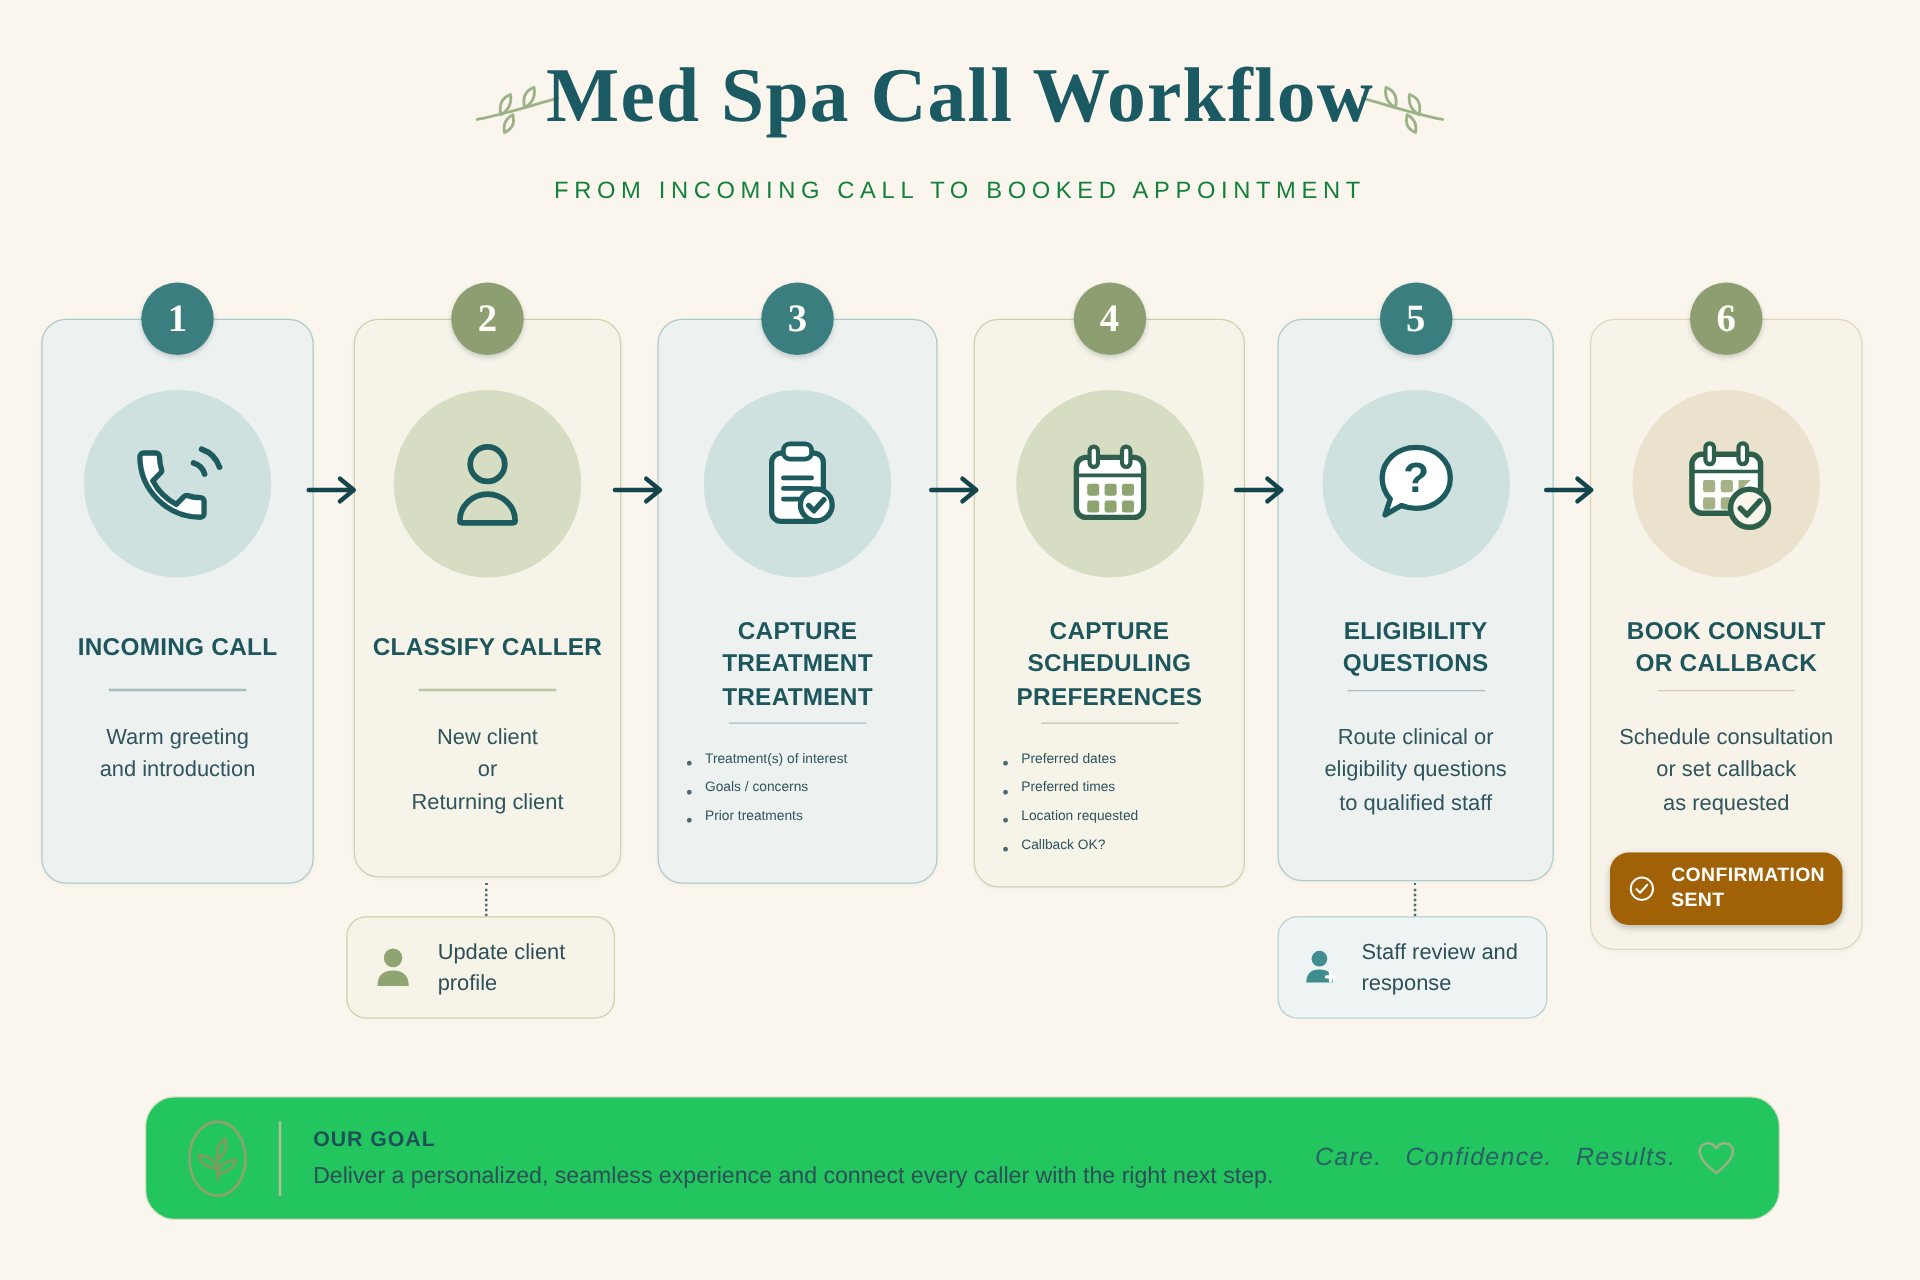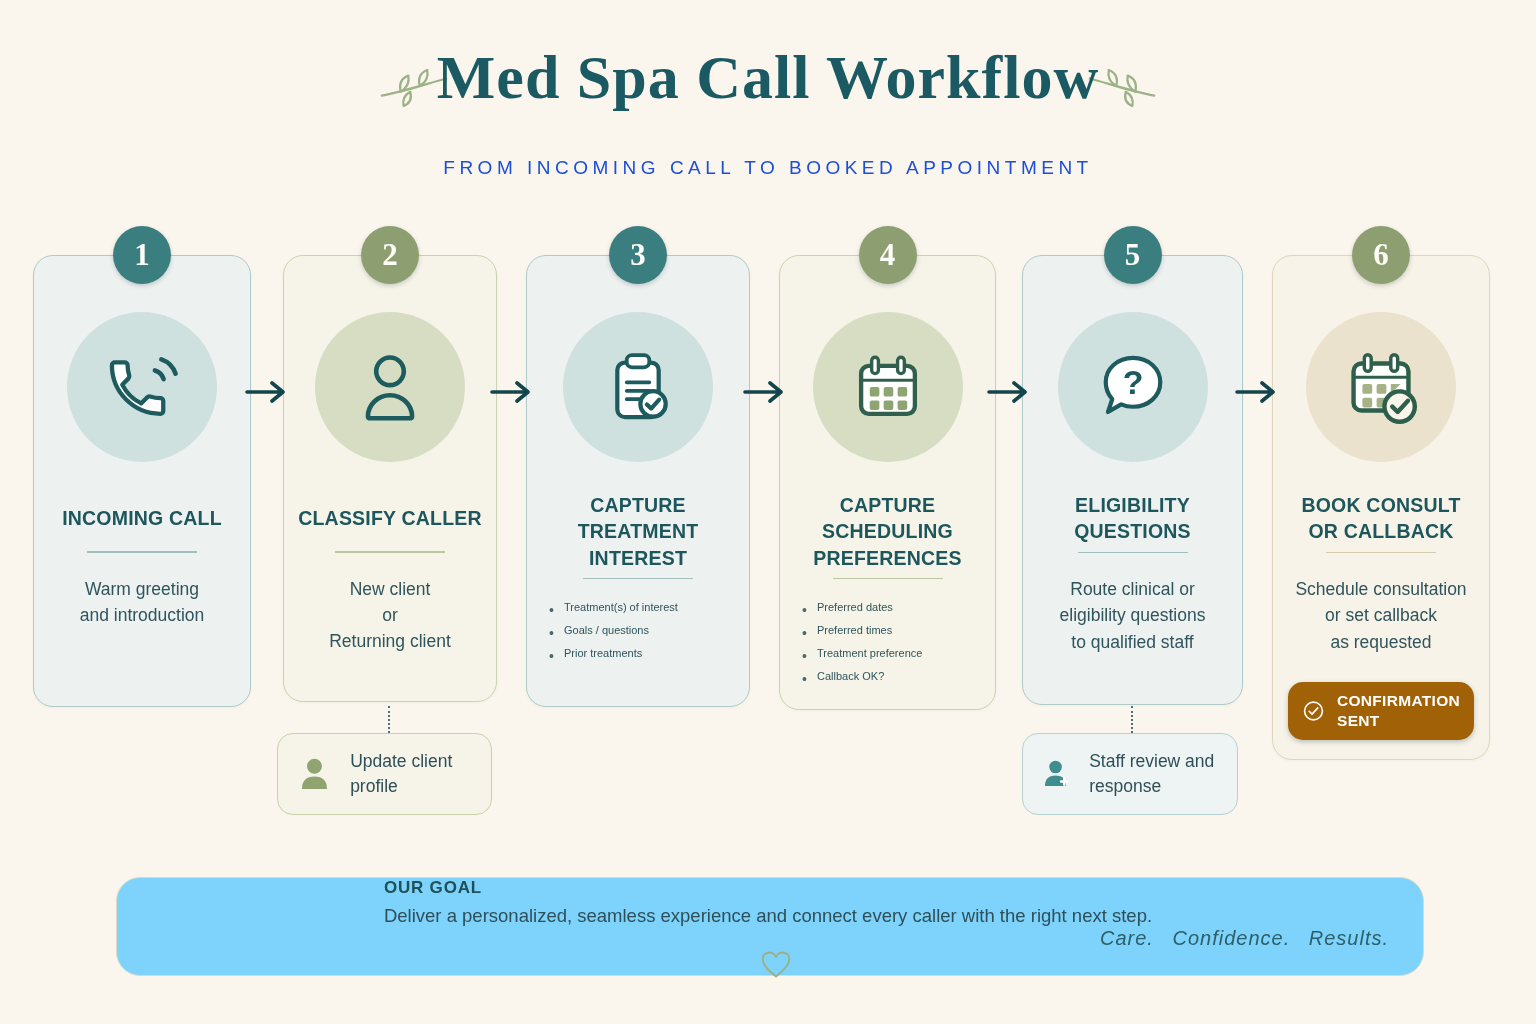--- a/index.html
+++ b/index.html
@@ -10,22 +10,22 @@
   }
   .canvas{position:relative;width:1536px;height:740px;background:#faf6ee;}
 
   
   .title{
     position:absolute;top:42px;left:0;width:100%;text-align:center;margin:0;
     font-family:"Liberation Serif",serif;font-weight:700;font-size:62px;
     color:#1b5a62;letter-spacing:1px;
   }
   .subtitle{
-    position:absolute;top:157px;left:0;width:100%;text-align:center;
-    font-size:19px;letter-spacing:4.5px;color:#1d4ed8;
+    position:absolute;top:142px;left:0;width:100%;text-align:center;
+    font-size:19px;letter-spacing:4.5px;color:#15803d;
   }
   .branch{position:absolute;top:66px;}
   .branch.right{transform:scaleX(-1);}
 
   
   .card{
     position:absolute;border-radius:20px;border:1.5px solid;box-sizing:border-box;
     box-shadow:0 1px 3px rgba(90,90,70,.05);
   }
   .card.teal {background:#edf2f1;border-color:#aecbca;}
@@ -85,22 +85,22 @@
     position:absolute;top:733px;height:82px;border-radius:16px;border:1.5px solid;
     display:flex;align-items:center;gap:16px;padding:0 18px;box-sizing:border-box;
   }
   .callout.sage{background:#f6f4e9;border-color:#c9d1aa;}
   .callout.teal{background:#eef4f3;border-color:#b7d1d0;}
   .callout .text{font-size:17.5px;color:#2f4f58;line-height:1.45;}
 
   
   .goal-bar{
     position:absolute;left:116px;top:877px;width:1308px;height:99px;
-    background:#7dd3fc;border:1.5px solid #dcdcc6;border-radius:24px;
-    display:flex;align-items:center;box-sizing:border-box;padding:0 34px 0 30px;flex-direction:column;
+    background:#22c55e;border:1.5px solid #dcdcc6;border-radius:24px;
+    display:flex;align-items:center;box-sizing:border-box;padding:0 34px 0 30px;
   }
   .goal-divider{width:1.5px;height:60px;background:#b3c096;margin:0 26px 0 22px;}
   .goal-label{font-size:17px;font-weight:700;color:#1f4f58;letter-spacing:.8px;margin-bottom:7px;}
   .goal-text{font-size:18.5px;color:#2e4f58;}
   .tagline{
     margin-left:auto;font-family:Liberation Sans, sans-serif;font-style:italic;font-size:20px;
     color:#2c5f68;word-spacing:12px;letter-spacing:1px;white-space:nowrap;
   }
   .heart{margin-left:16px;flex:none;}
 </style>
@@ -174,26 +174,26 @@
       <svg width="94" height="94" viewBox="0 0 100 100">
         <rect x="28" y="24" width="44" height="58" rx="8" fill="#ffffff" stroke="#1d5b5e" stroke-width="4.5"></rect>
         <rect x="38" y="16" width="24" height="13" rx="5.5" fill="#ffffff" stroke="#1d5b5e" stroke-width="4"></rect>
         <path d="M38 45 h24 M38 54 h24 M38 63 h14" fill="none" stroke="#1d5b5e" stroke-width="4" stroke-linecap="round"></path>
         <circle cx="66" cy="68" r="13.5" fill="#ffffff" stroke="#1d5b5e" stroke-width="4.5"></circle>
         <path d="M59.5 68.5 l4.5 4.5 l8.5 -9.5" fill="none" stroke="#1d5b5e" stroke-width="4.5" stroke-linecap="round" stroke-linejoin="round"></path>
       </svg>
     </div>
     <div class="card-title">
       <span>CAPTURE TREATMENT</span>
-      <span>INTEREST</span>
+      <span>TREATMENT</span>
     </div>
     <div class="divider"></div>
     <ul class="bullets">
       <li>Treatment(s) of interest</li>
-      <li>Goals / questions</li>
+      <li>Goals / concerns</li>
       <li>Prior treatments</li>
     </ul>
   </div>
 
   <div class="card sage" style="left:779px;top:255px;width:217px;height:455px;">
     <div class="badge sage-bg">4</div>
     <div class="icon-circle sage-c">
       <svg width="96" height="96" viewBox="0 0 100 100">
         <rect x="22" y="28" width="56" height="50" rx="8" fill="#ffffff" stroke="#30604d" stroke-width="4.5"></rect>
         <line x1="22" y1="43" x2="78" y2="43" stroke="#30604d" stroke-width="3"></line>
@@ -210,21 +210,21 @@
       </svg>
     </div>
     <div class="card-title">
       <span>CAPTURE SCHEDULING</span>
       <span>PREFERENCES</span>
     </div>
     <div class="divider"></div>
     <ul class="bullets">
       <li>Preferred dates</li>
       <li>Preferred times</li>
-      <li>Treatment preference</li>
+      <li>Location requested</li>
       <li>Callback OK?</li>
     </ul>
   </div>
 
   <div class="card teal" style="left:1022px;top:255px;width:221px;height:450px;">
     <div class="badge teal-bg">5</div>
     <div class="icon-circle teal-c">
       <svg width="94" height="94" viewBox="0 0 100 100">
         <path d="M50 19 c16.5 0 29 11.5 29 26 c0 14.5 -12.5 26 -29 26 c-4.5 0 -8.8 -0.9 -12.6 -2.5 l-14 8 l4.5 -13.5 c-4.3 -4.9 -6.9 -11 -6.9 -18 c0 -14.5 12.5 -26 29 -26 z" fill="#ffffff" stroke="#1d5b5e" stroke-width="4.5" stroke-linejoin="round"></path>
         <text x="50" y="57" text-anchor="middle" font-family="Liberation Sans, sans-serif" font-weight="bold" font-size="36" fill="#1d5b5e">?</text>

